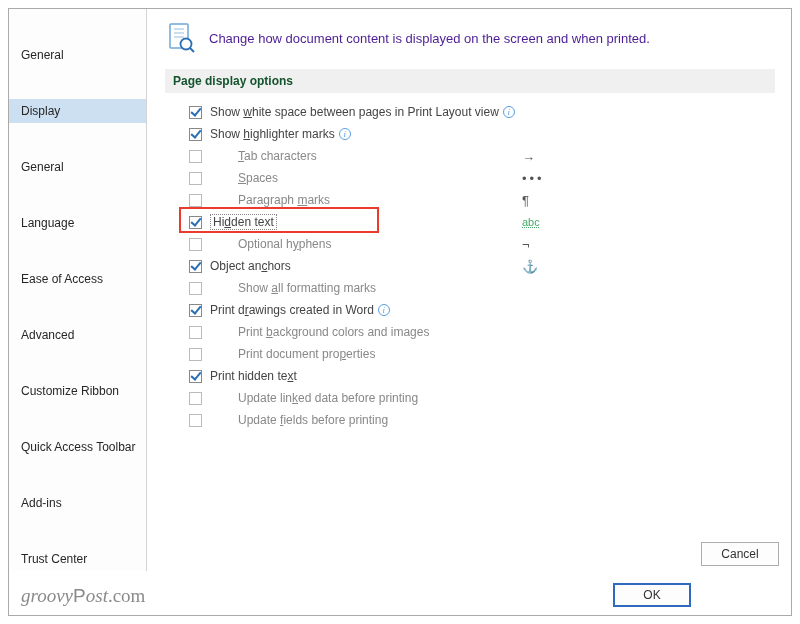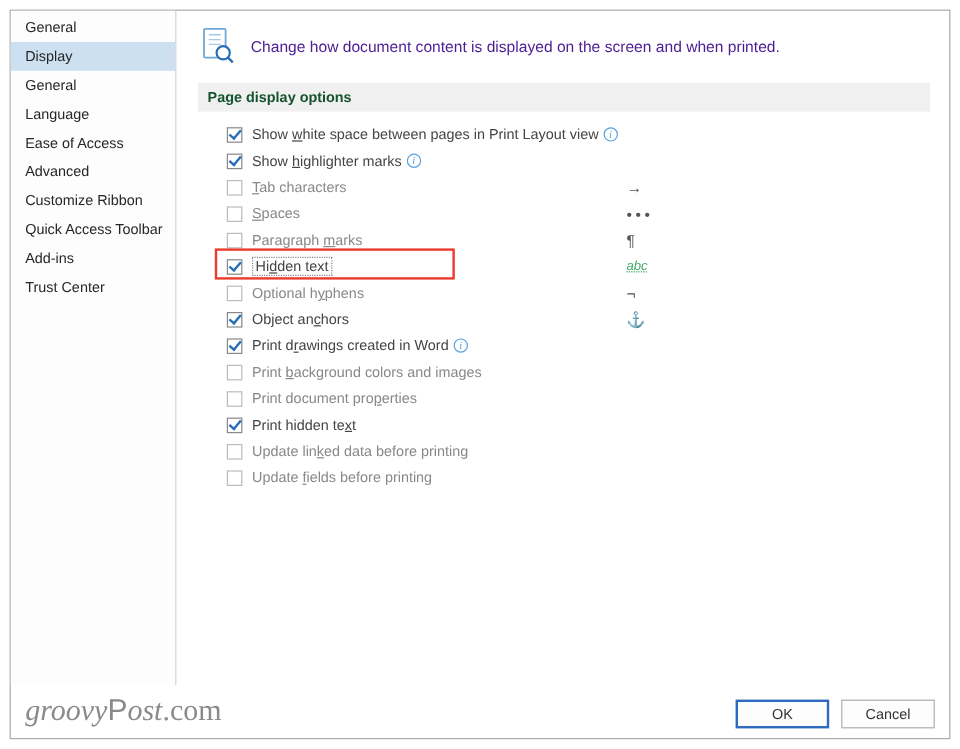--- a/index.html
+++ b/index.html
@@ -30,20 +30,21 @@
     width: 138px;
     background: #fdfdfd;
     border-right: 1px solid #d4d4d4;
     padding-top: 2px;
   }
   .sidebar-item {
     padding: 5px 10px 5px 12px;
     color: #262626;
     cursor: pointer;
     font-size: 12px;
+    margin-top: 32px;
   }
   .sidebar-item.selected {
     background: #cde0f2;
   }
   .content {
     flex: 1;
     padding: 14px 16px 8px 22px;
     overflow: hidden;
   }
   .header-row {
@@ -69,21 +70,21 @@
     padding: 5px 8px;
     margin: 6px 0 8px -4px;
   }
   .opt-row {
     display: flex;
     align-items: center;
     padding: 2px 0 2px 20px;
     height: 22px;
     color: #444;
   }
-  .opt-row.disabled { color: #888; }
+  .opt-row.disabled { color: #888; gap: 28px; }
   .cbox {
     width: 13px; height: 13px;
     border: 1px solid #888;
     margin-right: 8px;
     position: relative;
     flex-shrink: 0;
     background: #fff;
   }
   .cbox.disabled { border-color: #bbb; }
   .cbox.checked::after {
@@ -135,33 +136,34 @@
     background: #fdfdfd;
     font-size: 12px;
     color: #333;
     cursor: pointer;
     text-align: center;
     line-height: 22px;
   }
   .btn.primary {
     border: 2px solid #2e6bbf;
     line-height: 20px;
+    margin-top: 41px;
   }
   .watermark {
     position: absolute;
     left: 12px;
     bottom: 8px;
     font-family: Georgia, 'Times New Roman', serif;
     font-style: italic;
-    font-size: 25px;
+    font-size: 19px;
     color: #8a8a8a;
   }
   .watermark .p { font-style: normal; font-family: 'Segoe UI', sans-serif; color:#8a8a8a;}
   .opt-block { position: relative; }
-  .abc { text-decoration: underline dotted; color:#4a6; font-size:11px;font-style:italic;}
+  .abc { text-decoration: underline dotted; color:#4a6; font-size:11px;}
   .anchor-glyph { color:#2a6fb5; }
 </style>
 </head>
 <body>
 
 <div class="frame">
   <div class="main">
     <div class="sidebar">
       <div class="sidebar-item">General</div>
       <div class="sidebar-item selected">Display</div>
@@ -228,20 +230,24 @@
         <div class="opt-row disabled">
           <span class="cbox disabled"></span>
           <span class="opt-label">Optional h<u>y</u>phens</span>
           <span class="glyph-cell">¬</span>
         </div>
         <div class="opt-row">
           <span class="cbox checked"></span>
           <span class="opt-label">Object an<u>c</u>hors</span>
           <span class="glyph-cell anchor-glyph">⚓</span>
         </div>
+        <div class="opt-row disabled">
+          <span class="cbox disabled"></span>
+          <span class="opt-label">Show <u>a</u>ll formatting marks</span>
+        </div>
         <div class="callout" style="left:10px; top:62px; width:200px; height:26px;"></div>
       </div>
 
       <div class="opt-block">
         <div class="opt-row">
           <span class="cbox checked"></span>
           <span class="opt-label">Print d<u>r</u>awings created in Word</span>
           <span class="info-icon">i</span>
         </div>
         <div class="opt-row disabled">

